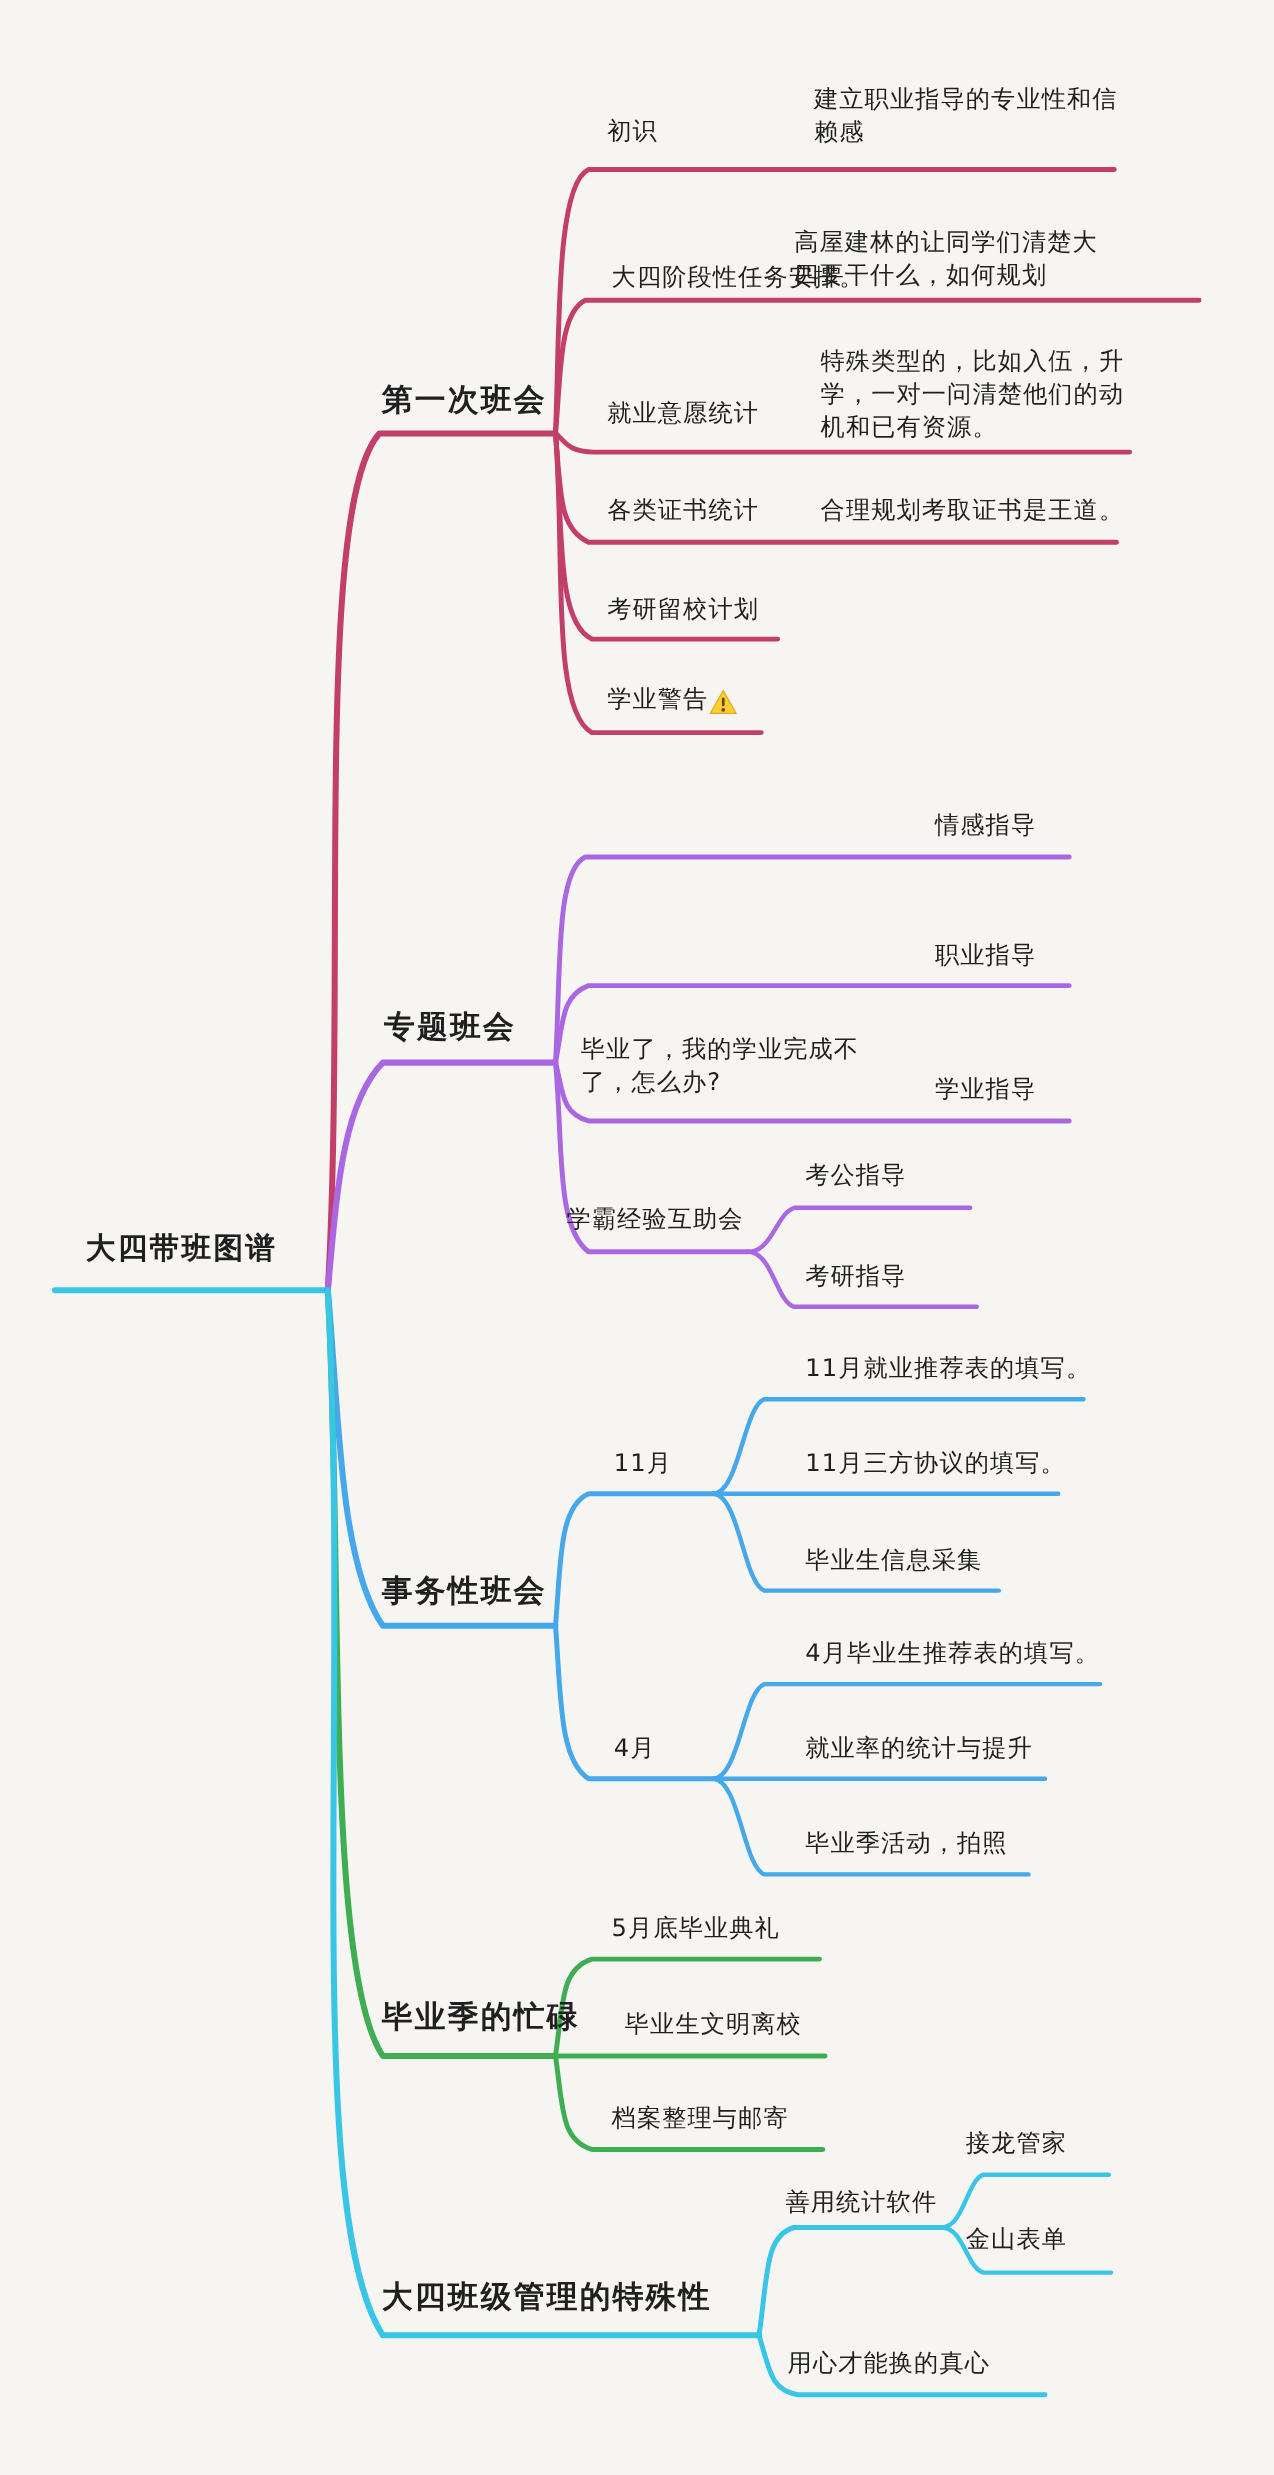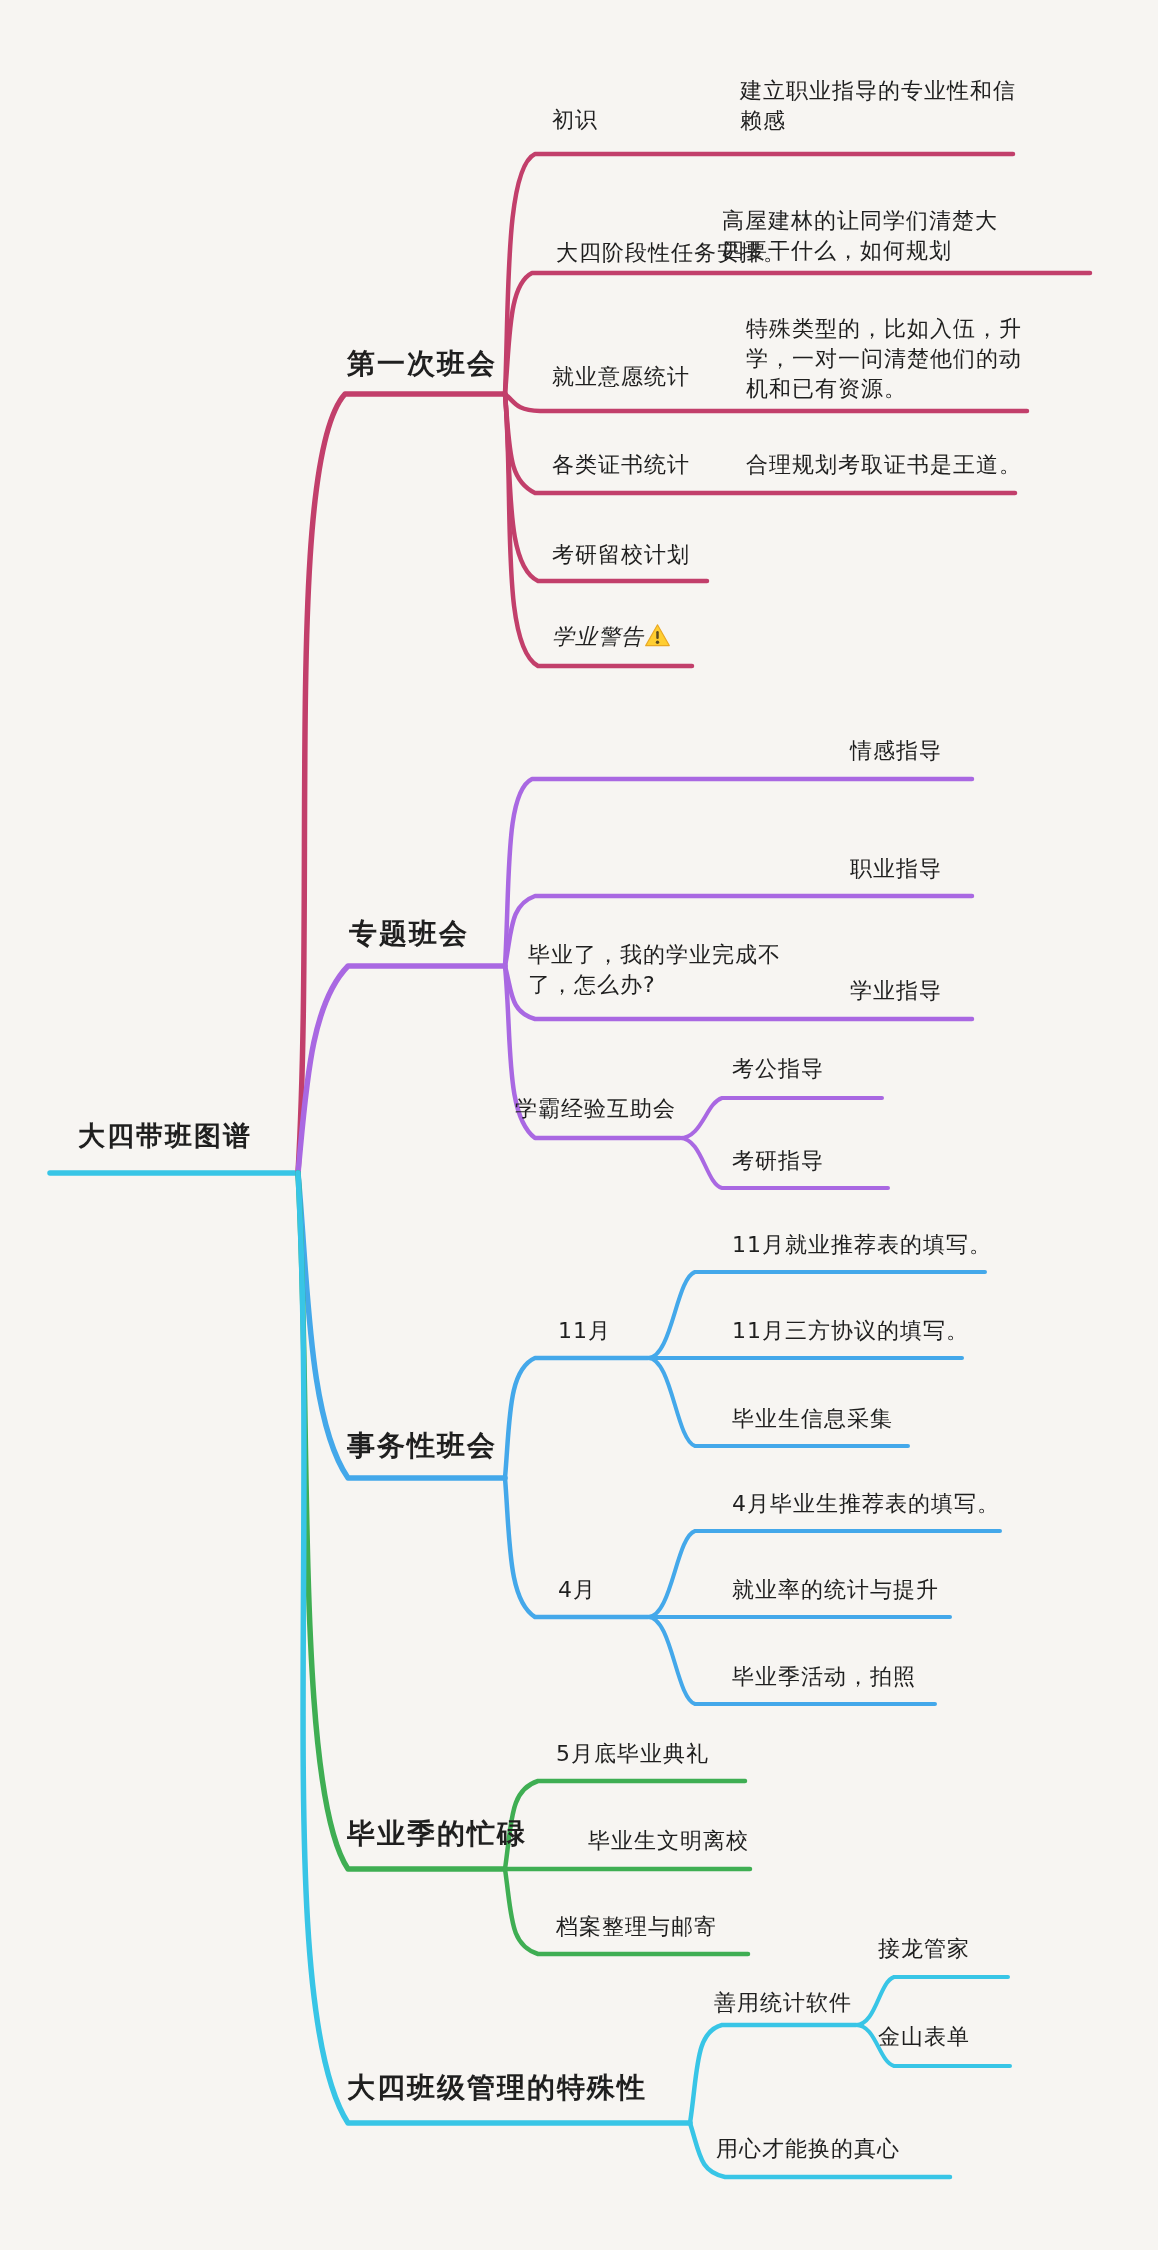--- a/index.html
+++ b/index.html
@@ -6,21 +6,21 @@
   body{background:#e9e9e9;font-family:"DejaVu Sans","Liberation Sans",sans-serif;}
   .canvas{
     position:relative;width:1158px;height:2250px;background:#f7f5f2;
     overflow:hidden;margin:0 auto;color:#1f1f1f;
   }
   .lines{position:absolute;left:0;top:0;z-index:1;}
   .txt{position:absolute;z-index:2;white-space:pre-line;}
   .n{font-size:22px;line-height:30px;font-weight:400;letter-spacing:1px;}
   .b{font-size:28px;line-height:32px;font-weight:700;letter-spacing:2px;}
   .root{font-size:27px;line-height:40px;font-weight:700;letter-spacing:2px;}
-  .with-icon{display:flex;align-items:flex-start;gap:0;white-space:nowrap;font-style:italic;}
+  .with-icon{display:flex;align-items:flex-end;gap:0;white-space:nowrap;}
   .w-icon{display:inline-block;width:27px;height:27px;}
 </style>
 </head>
 <body>
 
 <div class="canvas">
 
   <svg class="lines" width="1158" height="2250" viewBox="0 0 1158 2250" fill="none" stroke-linecap="round" stroke-linejoin="round">
 
     <path d="M 50,1173 L 298,1173" stroke="#38c5e6" stroke-width="5.5"></path>
@@ -127,21 +127,21 @@
   <div class="txt n" style="left:732px;top:1316px;">11月三方协议的填写。</div>
   <div class="txt n" style="left:732px;top:1404px;text-align:center;">毕业生信息采集</div>
 
   <div class="txt n" style="left:558px;top:1575px;">4月</div>
   <div class="txt n" style="left:732px;top:1489px;">4月毕业生推荐表的填写。</div>
   <div class="txt n" style="left:732px;top:1575px;">就业率的统计与提升</div>
   <div class="txt n" style="left:732px;top:1662px;">毕业季活动，拍照</div>
 
   <div class="txt b" style="left:347px;top:1818px;">毕业季的忙碌</div>
   <div class="txt n" style="left:556px;top:1739px;">5月底毕业典礼</div>
-  <div class="txt n" style="left:588px;top:1826px;text-align:right;">毕业生文明离校</div>
+  <div class="txt n" style="left:568px;top:1826px;text-align:right;">毕业生文明离校</div>
   <div class="txt n" style="left:556px;top:1912px;">档案整理与邮寄</div>
 
   <div class="txt b" style="left:347px;top:2072px;">大四班级管理的特殊性</div>
   <div class="txt n" style="left:714px;top:1988px;">善用统计软件</div>
   <div class="txt n" style="left:878px;top:1934px;">接龙管家</div>
   <div class="txt n" style="left:878px;top:2022px;">金山表单</div>
   <div class="txt n" style="left:716px;top:2134px;">用心才能换的真心</div>
 
 </div>
 

